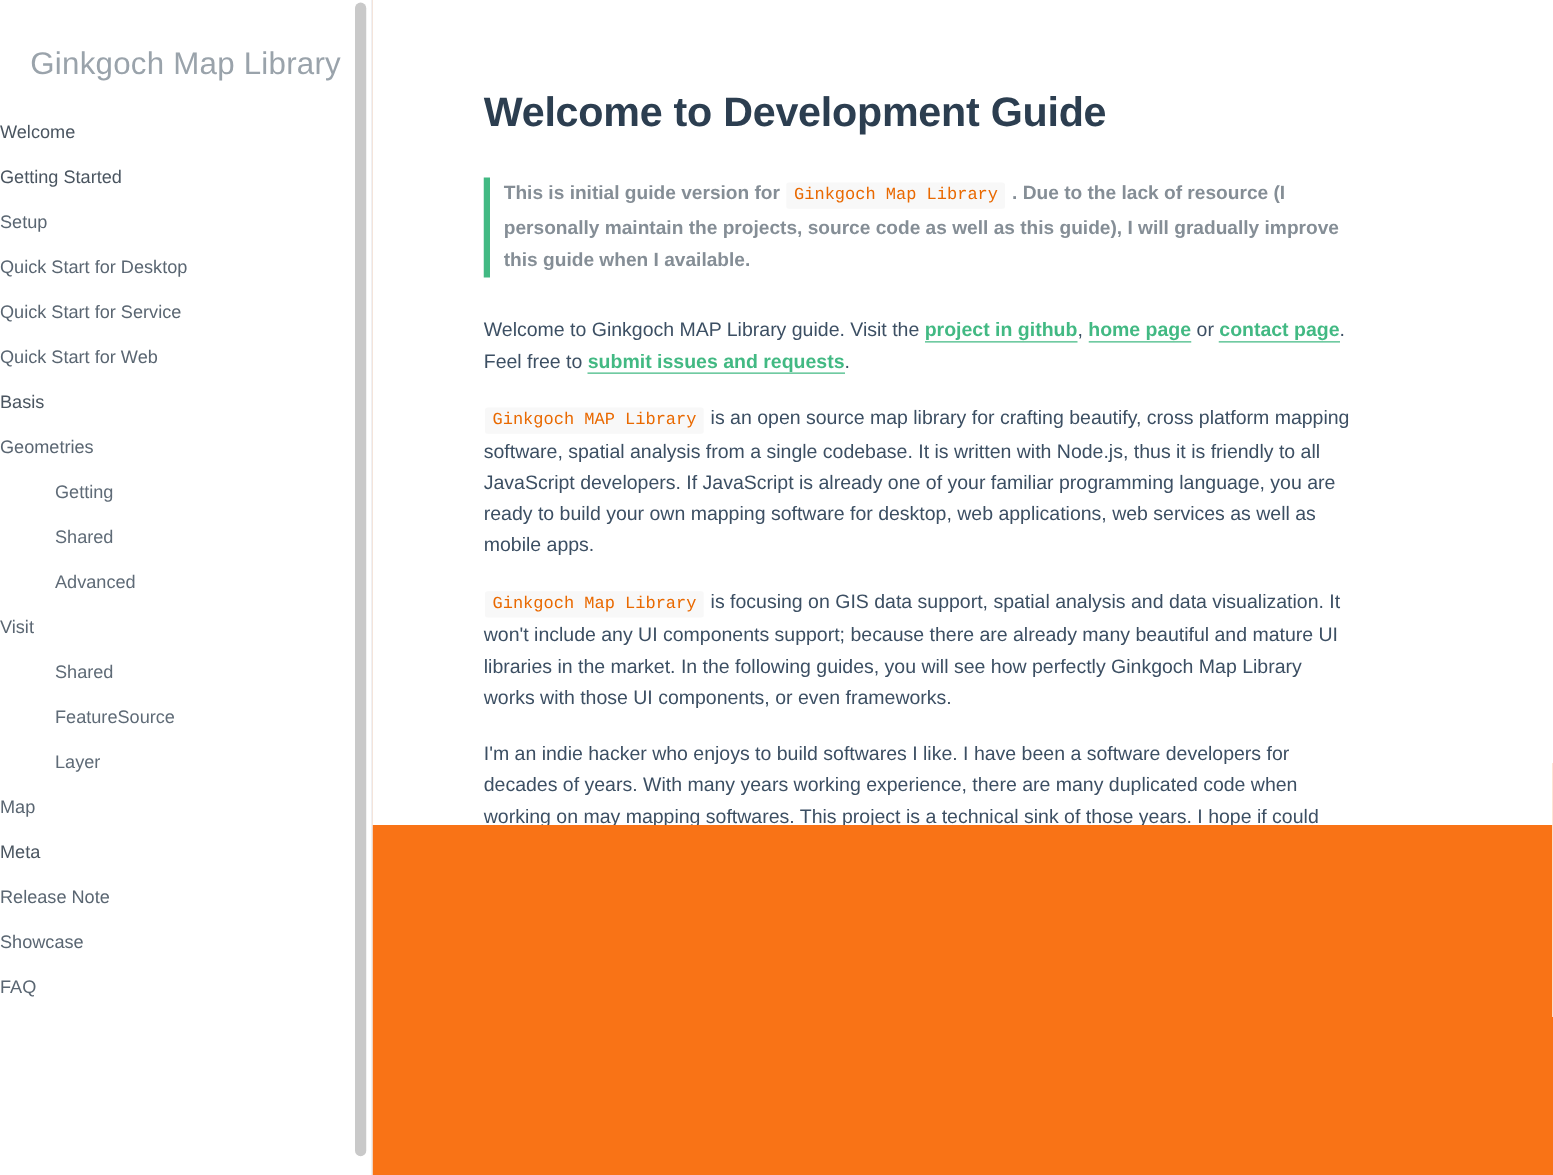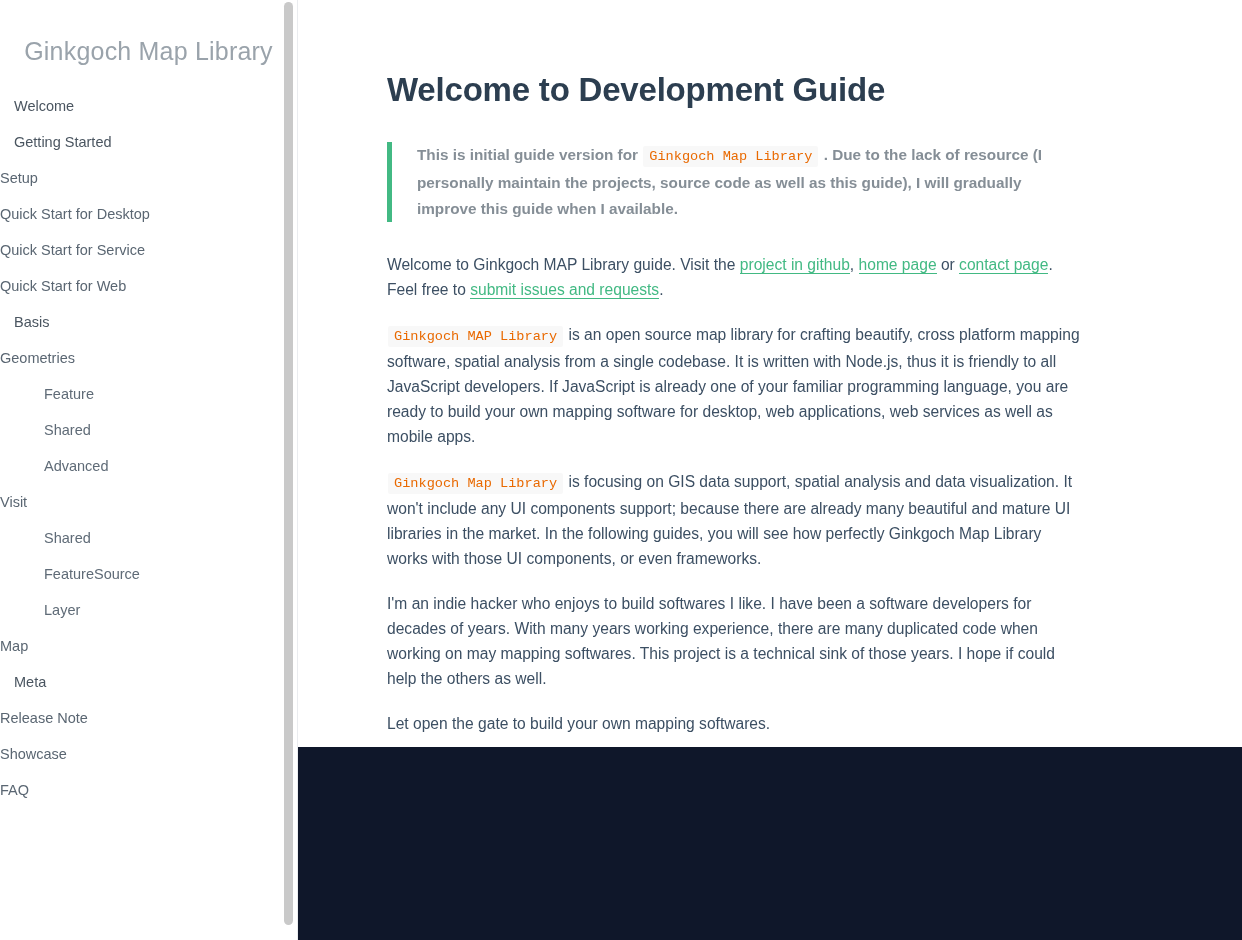--- a/index.html
+++ b/index.html
@@ -7,21 +7,21 @@
     margin: 0; padding: 0;
     width: 1242px; height: 940px;
     background: #ffffff;
     font-family: "Liberation Sans", sans-serif;
     overflow: hidden;
   }
   .page {
     position: relative;
     width: 1242px; height: 940px;
     display: flex;
-    background: #0f172a;
+    background: #f97316;
   }
 
   
   .sidebar {
     position: relative;
     width: 298px;
     height: 940px;
     flex: 0 0 298px;
     background: #ffffff;
     border-right: 1px solid #eaecef;
@@ -49,21 +49,21 @@
     display: block;
     font-size: 14.5px;
     line-height: 36px;
     height: 36px;
     color: #4e5a65;
     cursor: pointer;
     white-space: nowrap;
     text-decoration: none;
     font-weight: 400;
   }
-  .nav-item.lvl0 { padding-left: 14px; color: #4a5560; }
+  .nav-item.lvl0 { padding-left: 0; color: #4a5560; }
   .nav-item.lvl1 { color: #5a6672; }
   .nav-item.lvl2 { padding-left: 44px; color: #5f6b77; }
 
   
   .sb-track {
     position: absolute;
     top: 0; right: 2px;
     width: 9px; height: 940px;
     background: transparent;
   }
@@ -73,40 +73,40 @@
     width: 9px;
     height: 923px;
     background: #c9c9c9;
     border-radius: 5px;
     cursor: grab;
   }
 
   
   .main {
     flex: 1 1 auto;
-    height: 747px;
+    height: 660px;
     overflow: hidden;
     background: #fff;
   }
   .content {
     max-width: 786px;
     margin: 0;
     padding: 72px 0 0 89px;
   }
   h1.page-title {
     font-size: 33px;
     line-height: 1.1;
     font-weight: 700;
     color: #2c3e50;
     margin: 0 0 34px 0;
     letter-spacing: -0.2px;
   }
   blockquote.tip {
     margin: 0 0 30px 0;
-    padding: 0 0 0 25px;
+    padding: 0 0 0 11px;
     border-left: 5px solid #42b983;
     color: #858e96;
     font-size: 15.3px;
     line-height: 26px;
     font-weight: 700;
   }
   p.para {
     margin: 0 0 20px 0;
     font-size: 15.6px;
     line-height: 25px;
@@ -120,21 +120,21 @@
     font-size: 13.6px;
     padding: 3px 6px;
     margin: 0 1px;
     border-radius: 2px;
     font-weight: 400;
     white-space: nowrap;
   }
   blockquote.tip code.inline { font-weight: 400; }
   a.link {
     color: #42b983;
-    font-weight: 400;
+    font-weight: 700;
     text-decoration: none;
     border-bottom: 1.5px solid #42b983;
     cursor: pointer;
   }
 </style>
 </head>
 <body>
 
 <div class="page">
 
@@ -143,21 +143,21 @@
       <div class="site-title">Ginkgoch Map Library</div>
       <nav class="nav" id="nav-list">
           <a class="nav-item lvl0">Welcome</a>
           <a class="nav-item lvl0">Getting Started</a>
           <a class="nav-item lvl1">Setup</a>
           <a class="nav-item lvl1">Quick Start for Desktop</a>
           <a class="nav-item lvl1">Quick Start for Service</a>
           <a class="nav-item lvl1">Quick Start for Web</a>
           <a class="nav-item lvl0">Basis</a>
           <a class="nav-item lvl1">Geometries</a>
-          <a class="nav-item lvl2">Feature</a>
+          <a class="nav-item lvl2">Getting</a>
           <a class="nav-item lvl2">Shared</a>
           <a class="nav-item lvl2">Advanced</a>
           <a class="nav-item lvl1">Visit</a>
           <a class="nav-item lvl2">Shared</a>
           <a class="nav-item lvl2">FeatureSource</a>
           <a class="nav-item lvl2">Layer</a>
           <a class="nav-item lvl1">Map</a>
           <a class="nav-item lvl0">Meta</a>
           <a class="nav-item lvl1">Release Note</a>
           <a class="nav-item lvl1">Showcase</a>

